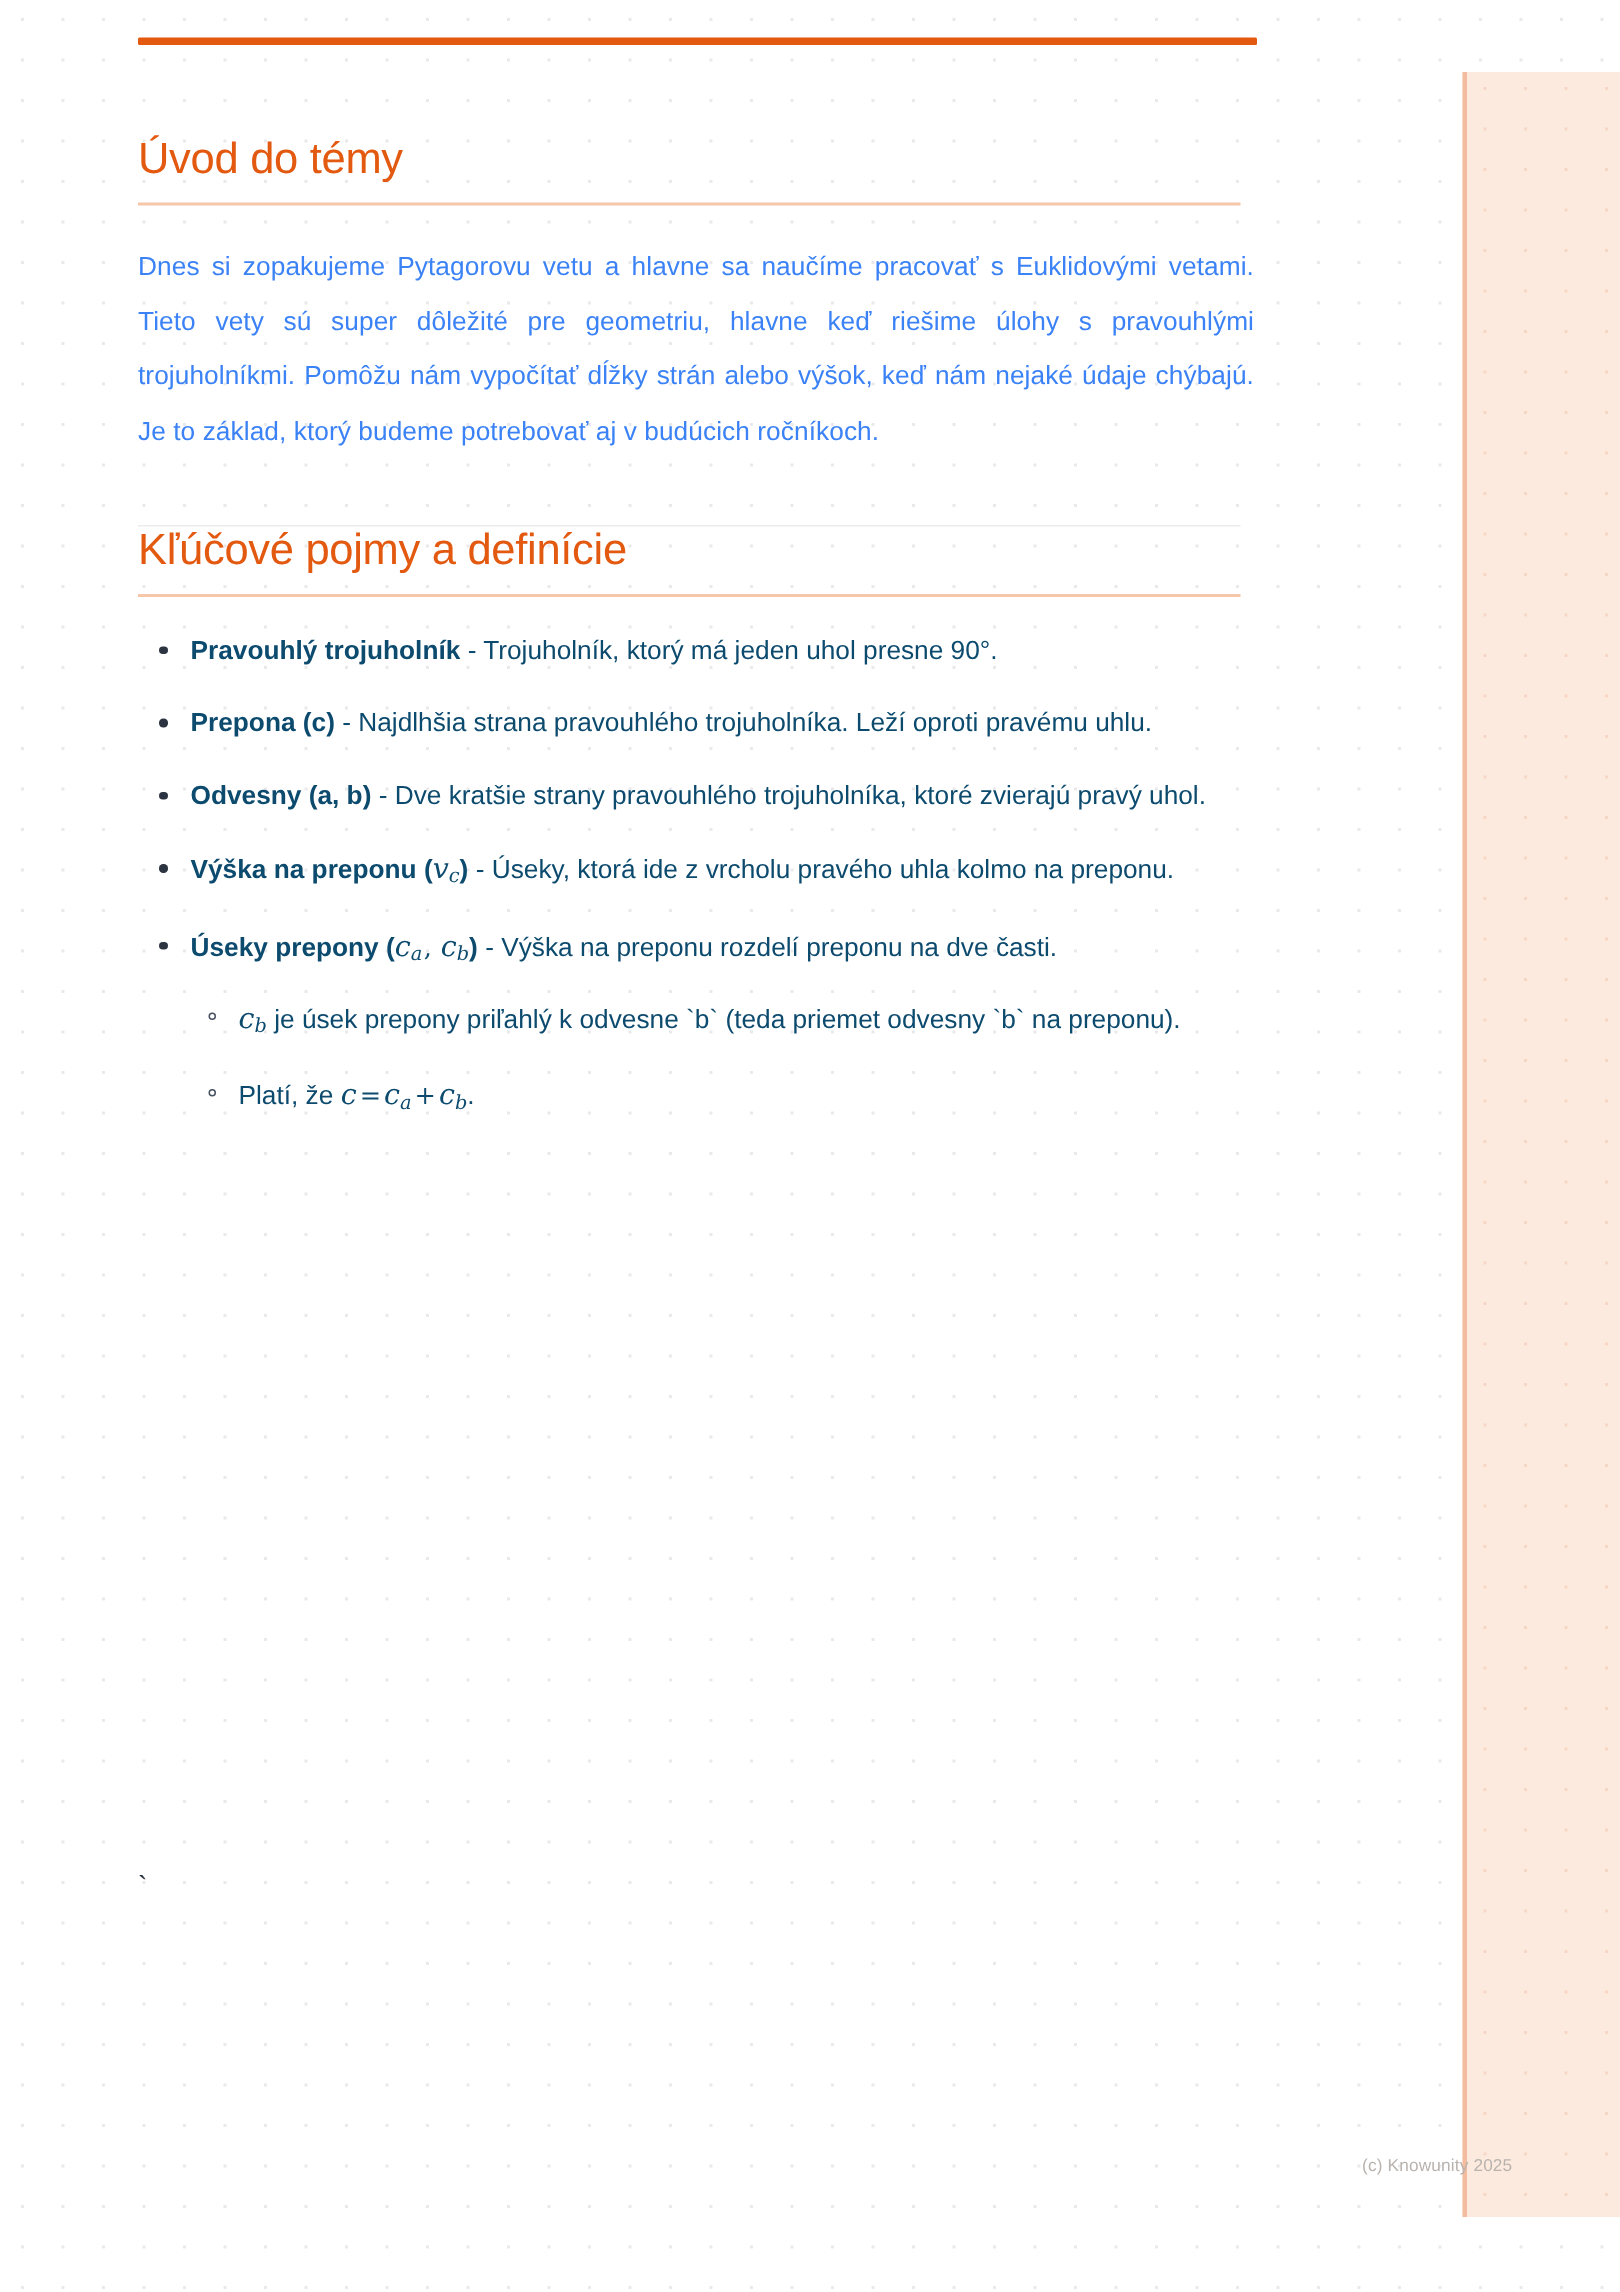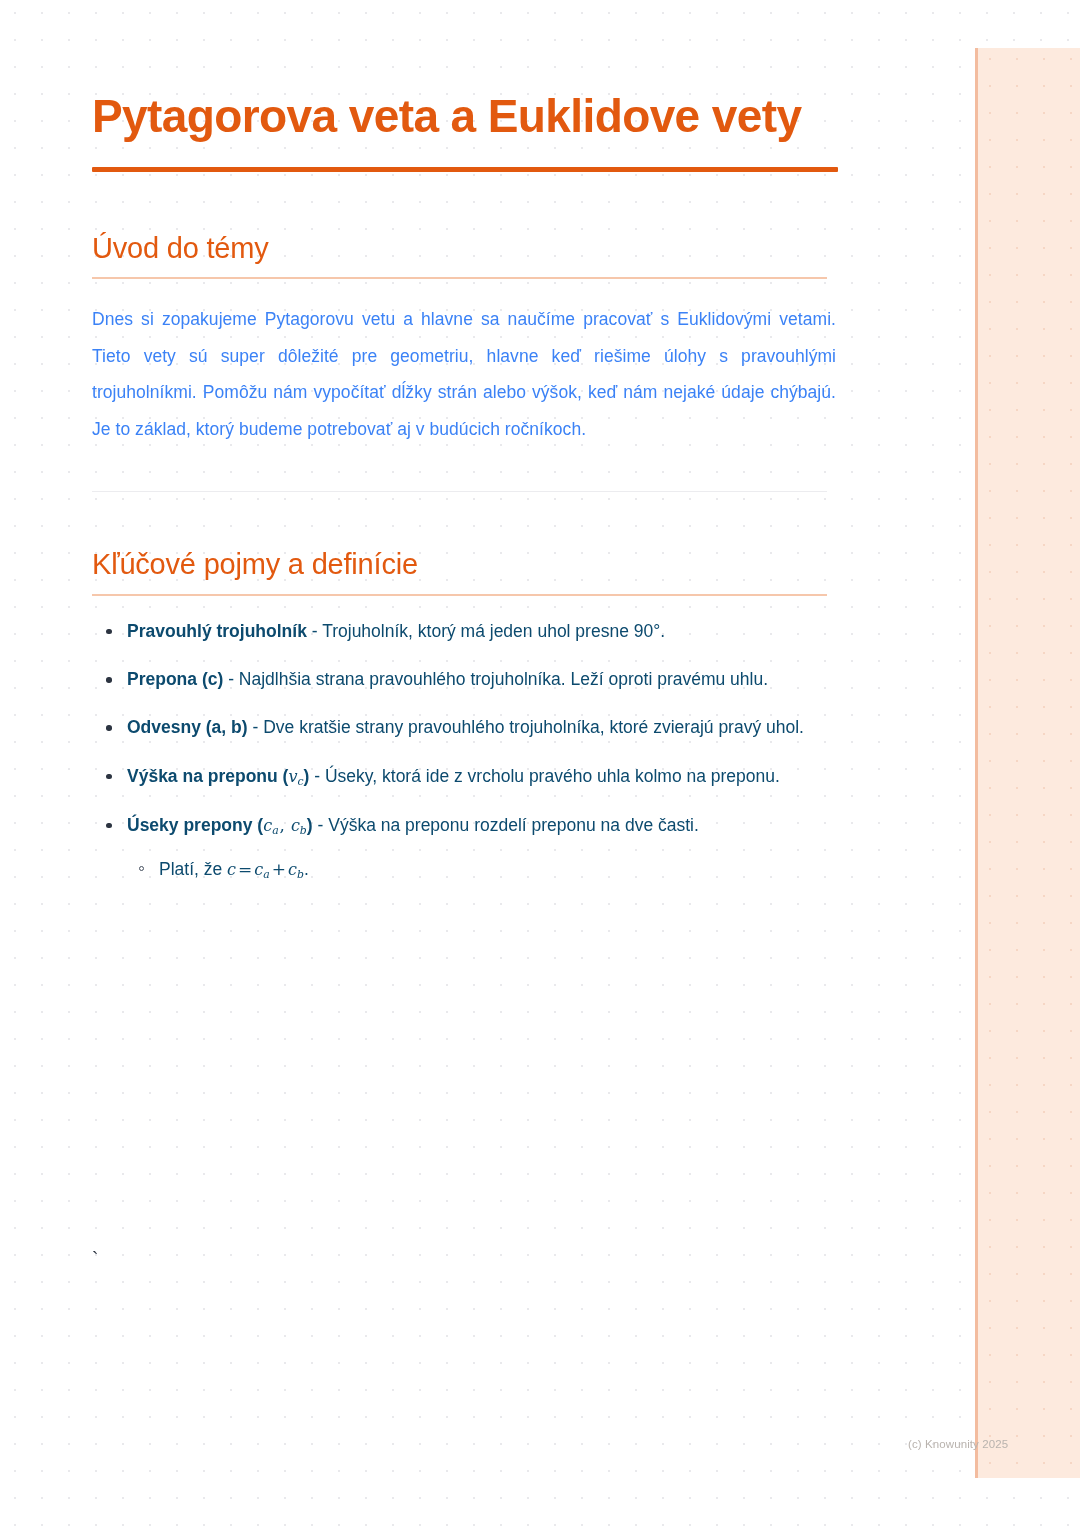--- a/index.html
+++ b/index.html
@@ -82,21 +82,21 @@
     line-height: 1.15;
   }
   .section-rule {
     margin-top: 12px;
     height: 2px;
     width: 735px;
     background: #f6c7ab;
   }
 
   .sect-intro { margin-top: 60px; }
-  .sect-key   { margin-top: 56px; }
+  .sect-key   { }
 
   p.body {
     font-size: 17.5px;
     line-height: 2.09;
     text-align: justify;
     margin: 22px 0 0 0;
     color: #3b82f6;
     letter-spacing: 0.05px;
   }
 
@@ -155,21 +155,21 @@
     border: 1.3px solid #46505f;
     background: transparent;
     box-sizing: border-box;
   }
 
   
   .mvar {
     font-family: "DejaVu Serif", serif;
     font-style: italic;
     font-weight: 400;
-    font-size: 16px;
+    font-size: 19px;
   }
   .mvar sub {
     font-style: italic;
     font-size: 0.68em;
     vertical-align: -0.25em;
     font-family: "DejaVu Serif", serif;
   }
   .mop {
     font-family: "DejaVu Serif", serif;
     font-style: normal;
@@ -198,21 +198,20 @@
 </style>
 </head>
 <body>
 
 <div id="page"></div>
 
 <div id="right-band"></div>
 
 <div id="content">
 
-  <h1 class="doc-title">Pytagorova veta a Euklidove vety</h1>
   <div class="title-rule"></div>
 
   <div class="sect-intro">
     <h2 class="section-title">Úvod do témy</h2>
     <div class="section-rule"></div>
     <p class="body">Dnes si zopakujeme Pytagorovu vetu a hlavne sa naučíme pracovať s Euklidovými vetami. Tieto vety sú super dôležité pre geometriu, hlavne keď riešime úlohy s pravouhlými trojuholníkmi. Pomôžu nám vypočítať dĺžky strán alebo výšok, keď nám nejaké údaje chýbajú. Je to základ, ktorý budeme potrebovať aj v budúcich ročníkoch.</p>
   </div>
 
   <div class="soft-divider"></div>
 
@@ -241,20 +240,23 @@
         <b>Výška na preponu (</b><span><span class="mvar">v<sub>c</sub></span></span><b>)</b>
         <span>- Úseky, ktorá ide z vrcholu pravého uhla kolmo na preponu.</span>
       </li>
 
       <li>
         <b>Úseky prepony (</b><span><span class="mvar">c<sub>a</sub></span><span class="mop" style="padding:0 1px">,</span> <span class="mvar">c<sub>b</sub></span></span><b>)</b>
         <span>- Výška na preponu rozdelí preponu na dve časti.</span>
 
         <ul class="sub">
           <li>
+            <span><span class="mvar">c<sub>b</sub></span></span><span> je úsek prepony priľahlý k odvesne `b` (teda priemet odvesny `b` na preponu).</span>
+          </li>
+          <li>
             <span></span><span>Platí, že <span class="mvar">c</span><span class="mop">=</span><span class="mvar">c<sub>a</sub></span><span class="mop">+</span><span class="mvar">c<sub>b</sub></span>.</span>
           </li>
         </ul>
       </li>
 
     </ul>
   </div>
 </div>
 
 <div class="stray-tick">`</div>

